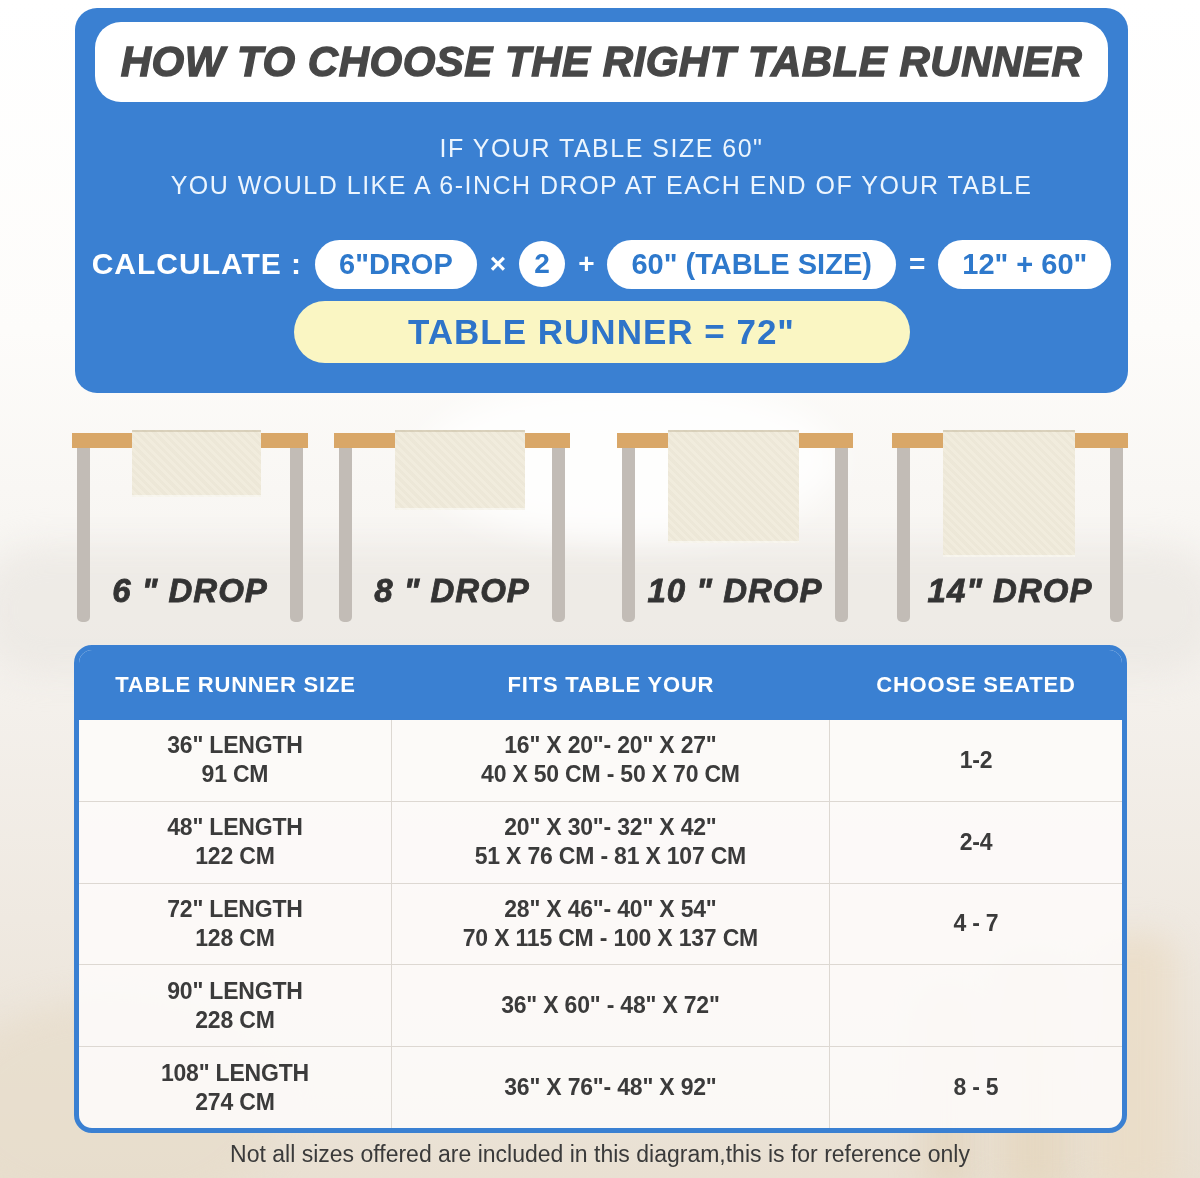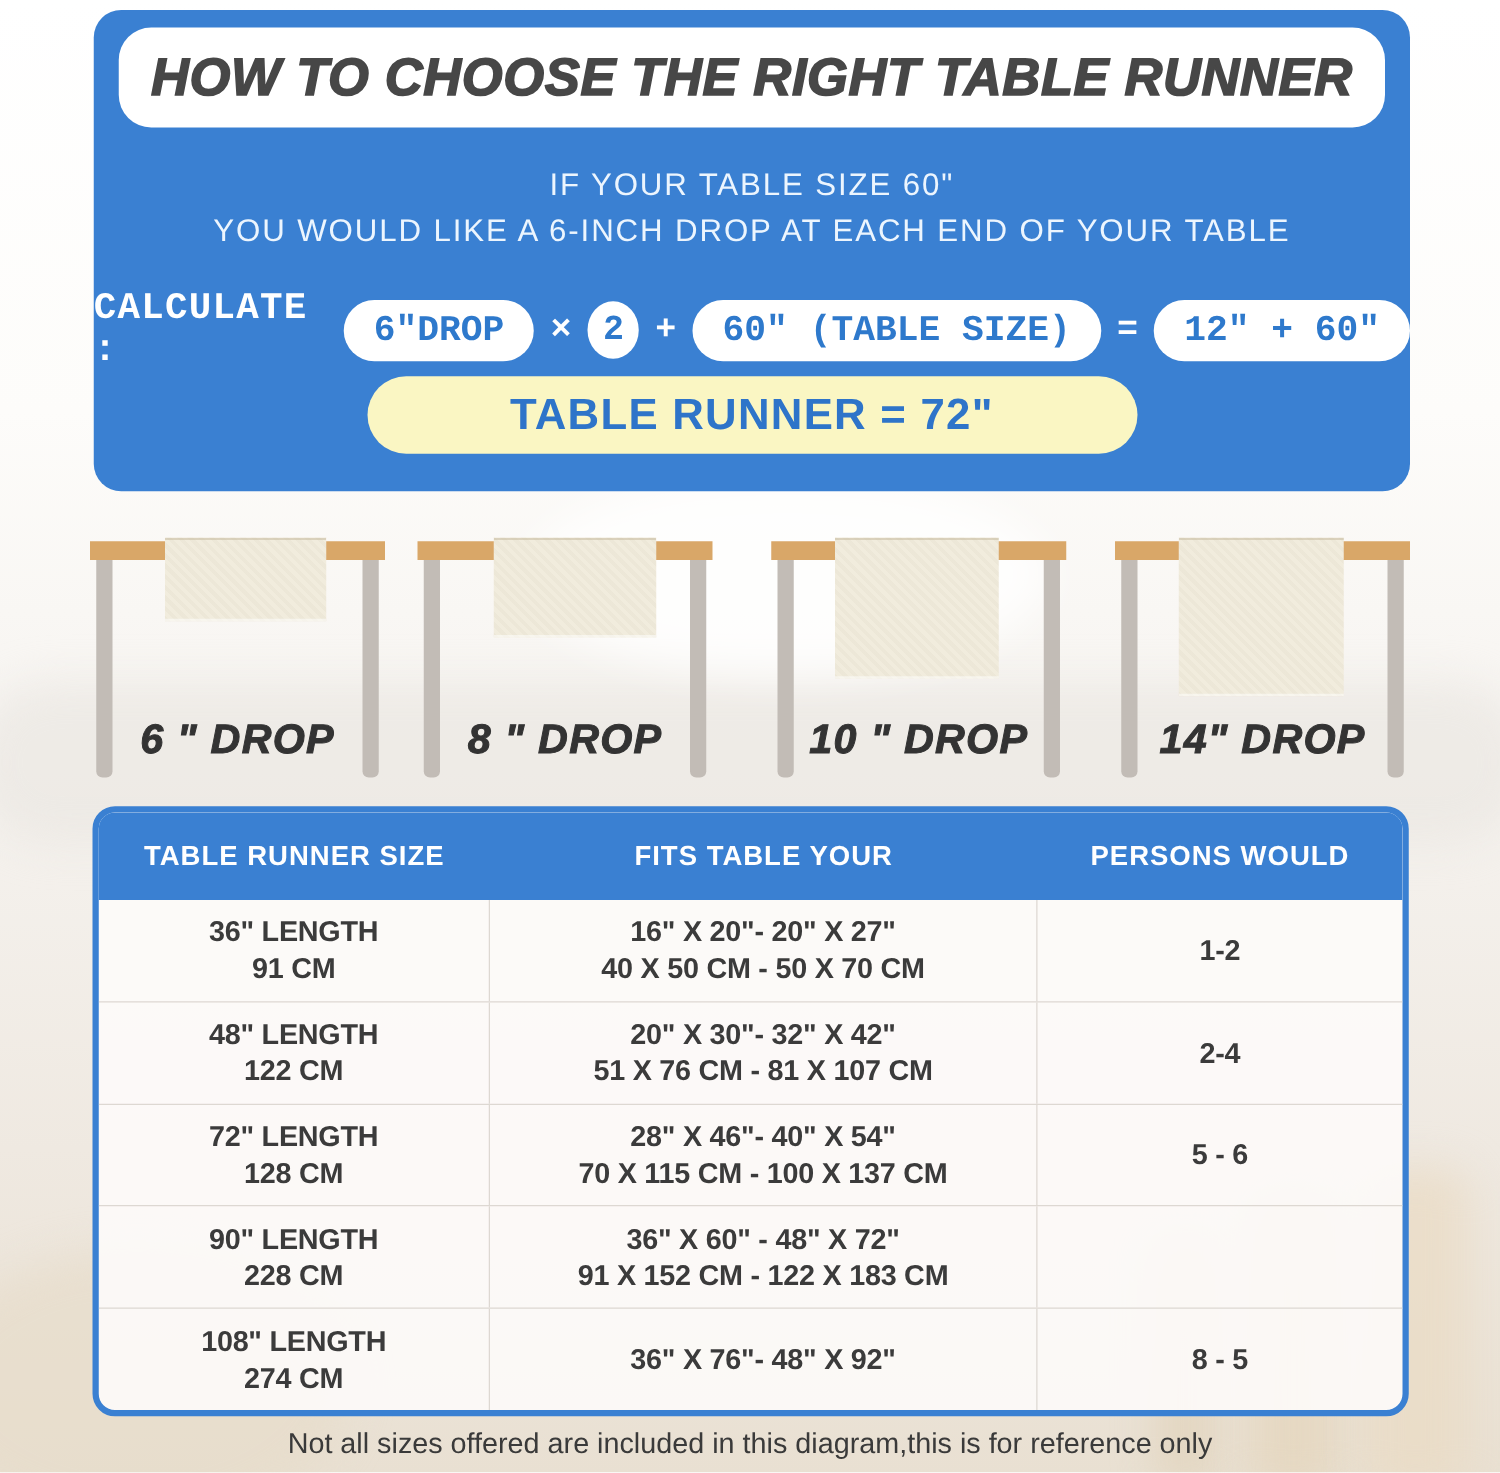--- a/index.html
+++ b/index.html
@@ -27,21 +27,21 @@
                   background:#ffffff; border-radius:26px;
                   display:flex; align-items:center; justify-content:center; }
   .title-text { font-size:42px; font-weight:bold; font-style:italic; color:#474747;
                 -webkit-text-stroke:1.3px #474747; letter-spacing:0.5px; white-space:nowrap; }
   .subtitle { position:absolute; width:100%; text-align:center; color:#ecf5fe;
               font-size:25px; letter-spacing:1.5px; }
   .subtitle.s1 { top:126px; }
   .subtitle.s2 { top:163px; }
 
   .calc-row { position:absolute; top:231px; left:0; width:100%; height:50px;
-              display:flex; align-items:center; justify-content:flex-start; gap:13px;font-family:Liberation Mono, monospace; }
+              display:flex; align-items:center; justify-content:center; gap:13px; }
   .calc-label { color:#ffffff; font-weight:bold; font-size:30px; letter-spacing:1px; }
   .pill { background:#ffffff; color:#2e79cc; font-weight:bold; font-size:29px;
           height:49px; padding:0 24px; border-radius:26px;
           display:flex; align-items:center; white-space:nowrap; }
   .op { color:#ffffff; font-weight:bold; font-size:28px; }
   .circle-badge { width:46px; height:46px; border-radius:50%; background:#ffffff;
                   color:#2e79cc; font-weight:bold; font-size:28px;
                   display:flex; align-items:center; justify-content:center; }
   .result-pill { position:absolute; top:293px; left:50%; transform:translateX(-50%);
                  width:616px; height:62px; background:#faf6c3; border-radius:32px;
@@ -148,21 +148,21 @@
       <div class="leg l"></div>
       <div class="leg r"></div>
       <div class="runner"></div>
       <div class="drop-label">14" DROP</div>
     </div>
 
     <div class="size-panel">
       <div class="size-header">
         <div class="hcell c1">TABLE RUNNER SIZE</div>
         <div class="hcell c2">FITS TABLE YOUR</div>
-        <div class="hcell c3">PERSONS WOULD</div>
+        <div class="hcell c3">CHOOSE SEATED</div>
       </div>
       <div class="size-body">
 
         <div class="size-row">
           <div class="bcell c1">
             <span>36" LENGTH</span>
             <span>91 CM</span>
           </div>
           <div class="bcell c2">
             <span>16" X 20"- 20" X 27"</span>
@@ -190,32 +190,31 @@
         <div class="size-row">
           <div class="bcell c1">
             <span>72" LENGTH</span>
             <span>128 CM</span>
           </div>
           <div class="bcell c2">
             <span>28" X 46"- 40" X 54"</span>
             <span>70 X 115 CM - 100 X 137 CM</span>
           </div>
           <div class="bcell c3">
-            <span>5 - 6</span>
+            <span>4 - 7</span>
           </div>
         </div>
 
         <div class="size-row">
           <div class="bcell c1">
             <span>90" LENGTH</span>
             <span>228 CM</span>
           </div>
           <div class="bcell c2">
             <span>36" X 60" - 48" X 72"</span>
-            <span>91 X 152 CM - 122 X 183 CM</span>
           </div>
         </div>
 
         <div class="size-row">
           <div class="bcell c1">
             <span>108" LENGTH</span>
             <span>274 CM</span>
           </div>
           <div class="bcell c2">
             <span>36" X 76"- 48" X 92"</span>

